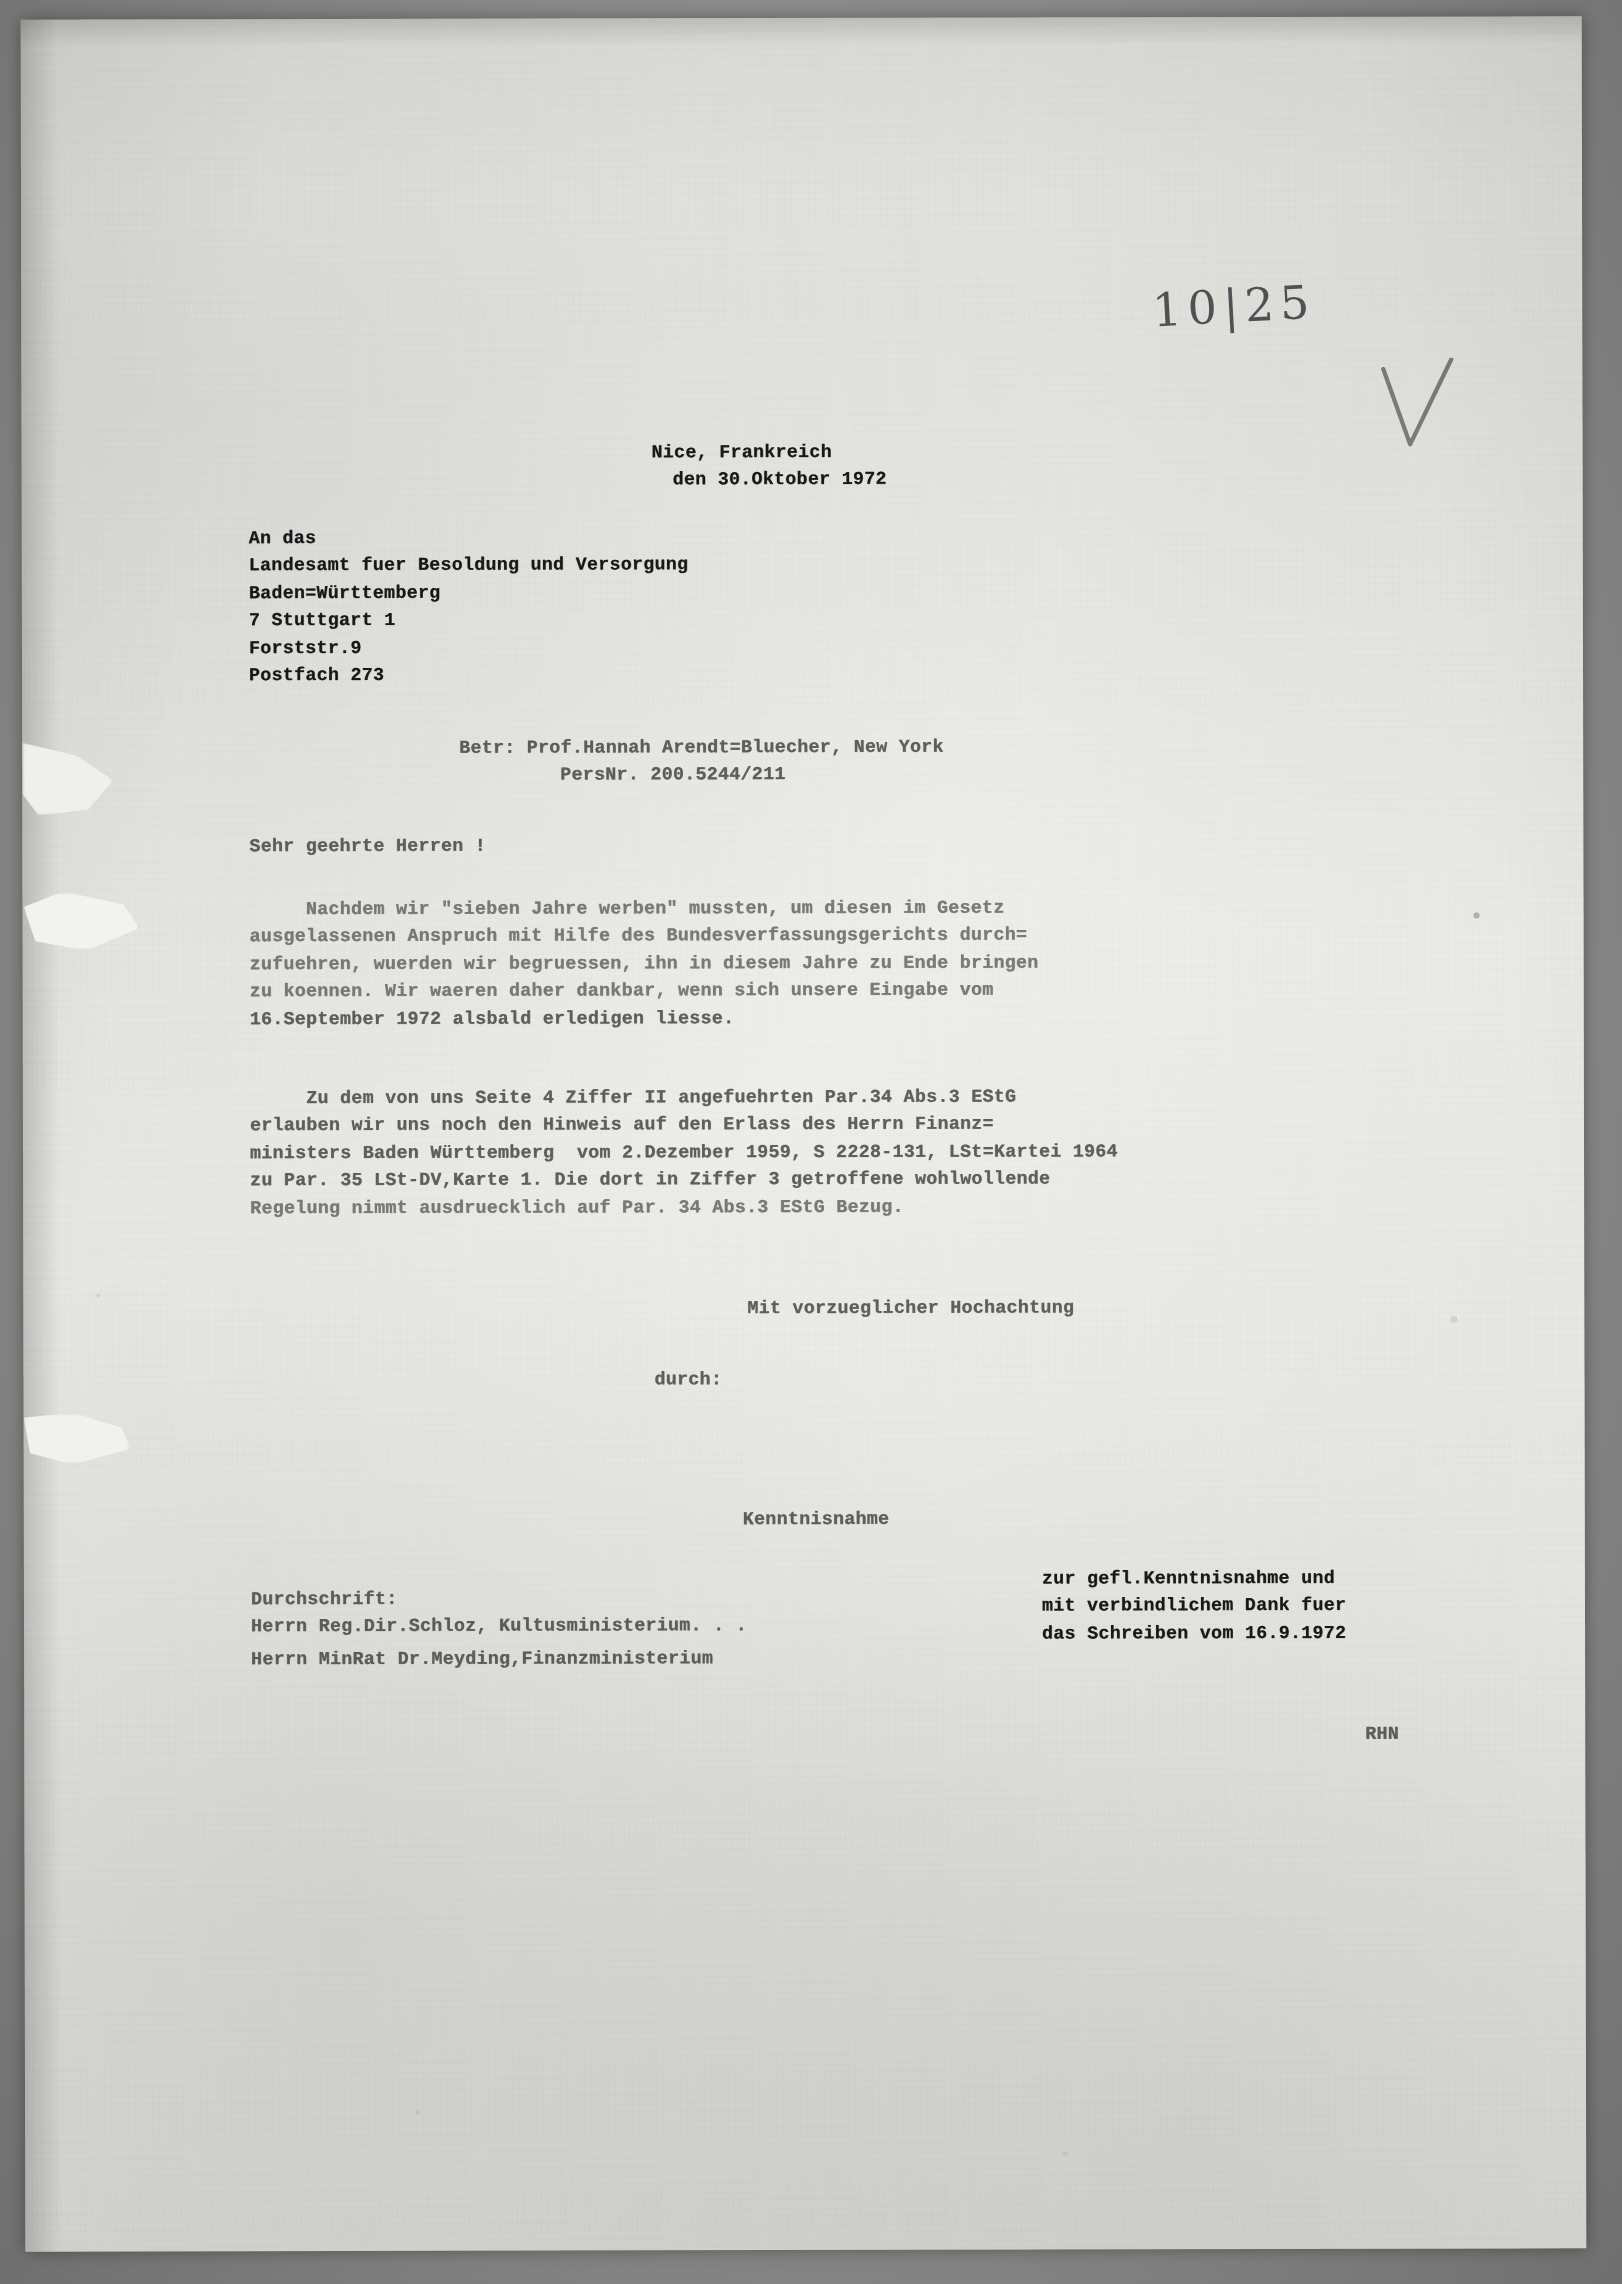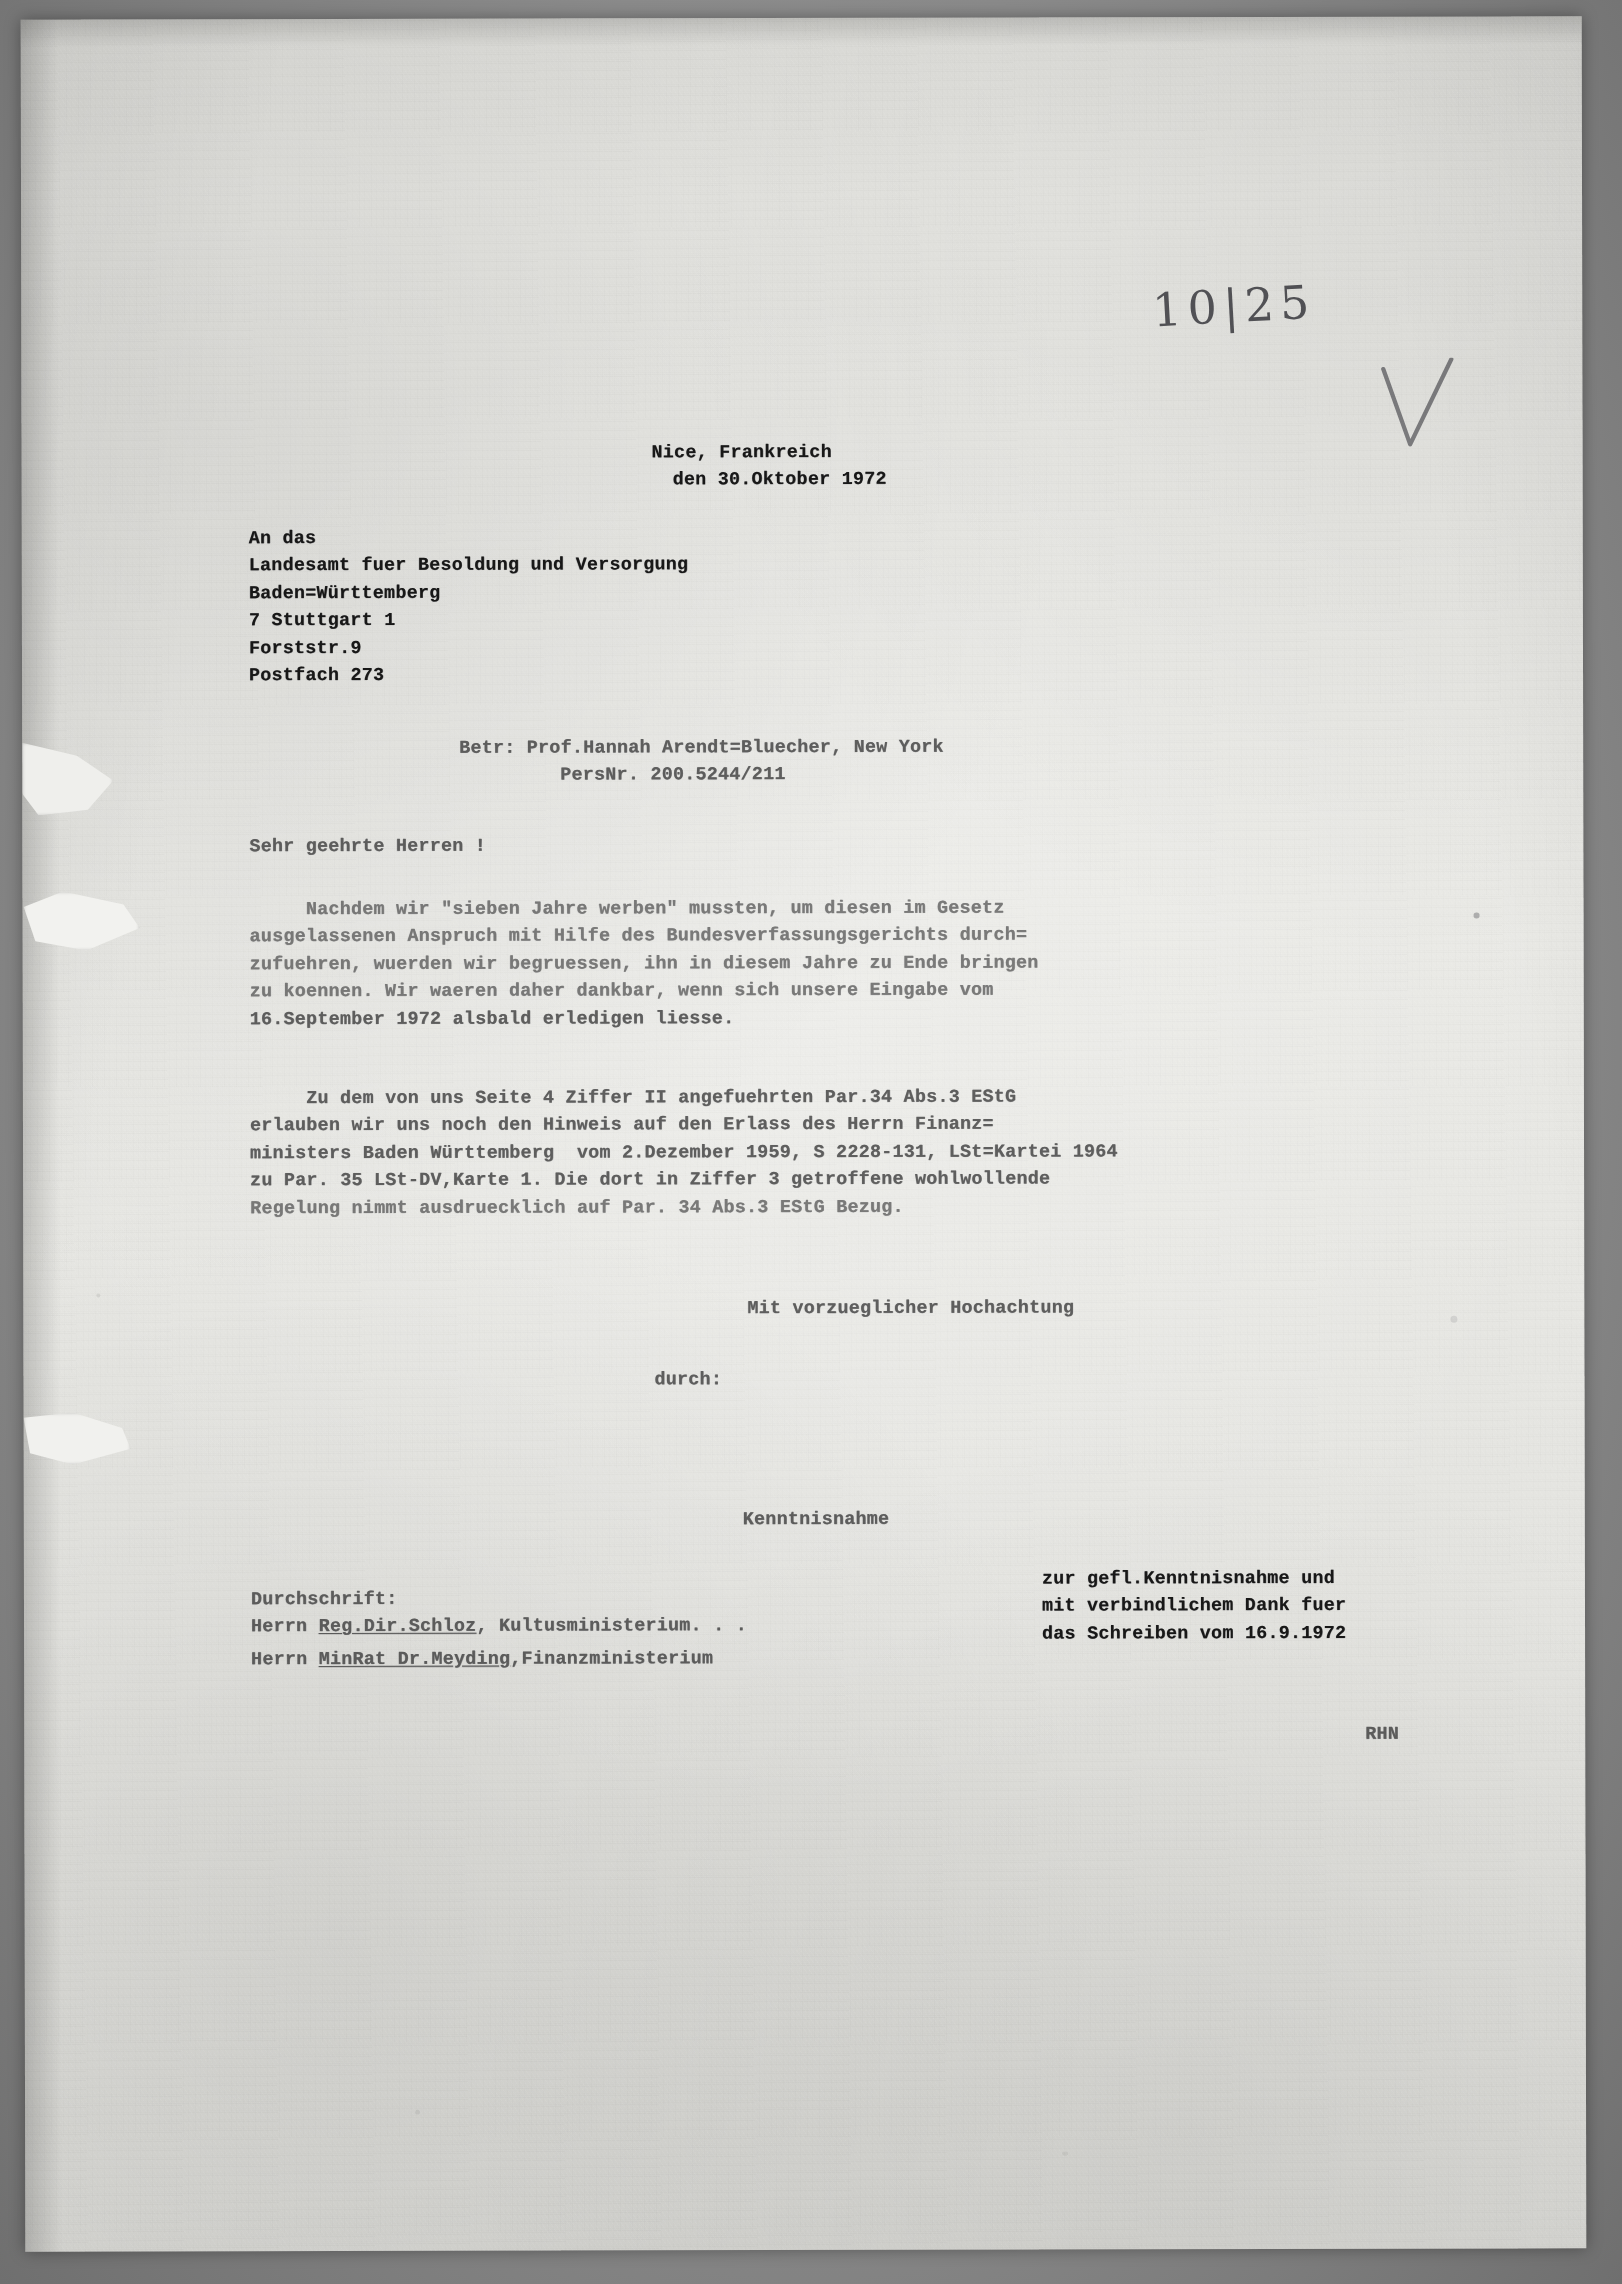--- a/index.html
+++ b/index.html
@@ -121,21 +121,21 @@
     letter-spacing: 0.3px;
     color: #191919;
     text-shadow:
       0.4px 0.2px 0.6px rgba(45,45,50,0.5),
       -0.3px 0.3px 0.7px rgba(70,70,75,0.38);
   }
   .line.dim    { color: #3c3c3c; opacity: 0.80; }
   .line.dimmer { color: #4a4a4a; opacity: 0.70; }
   .line.strong { color: #101010; opacity: 0.96; }
 
-  .u { text-decoration: underline; text-underline-offset: 1.8px; margin-top: 32px; }
+  .u { text-underline-offset: 1.8px; margin-top: 32px; }
 
   
   .hand {
     position: absolute;
     z-index: 6;
     color: #2a2a30;
     font-family: "DejaVu Serif", serif;
     opacity: 0.78;
   }
   .hand-num {

